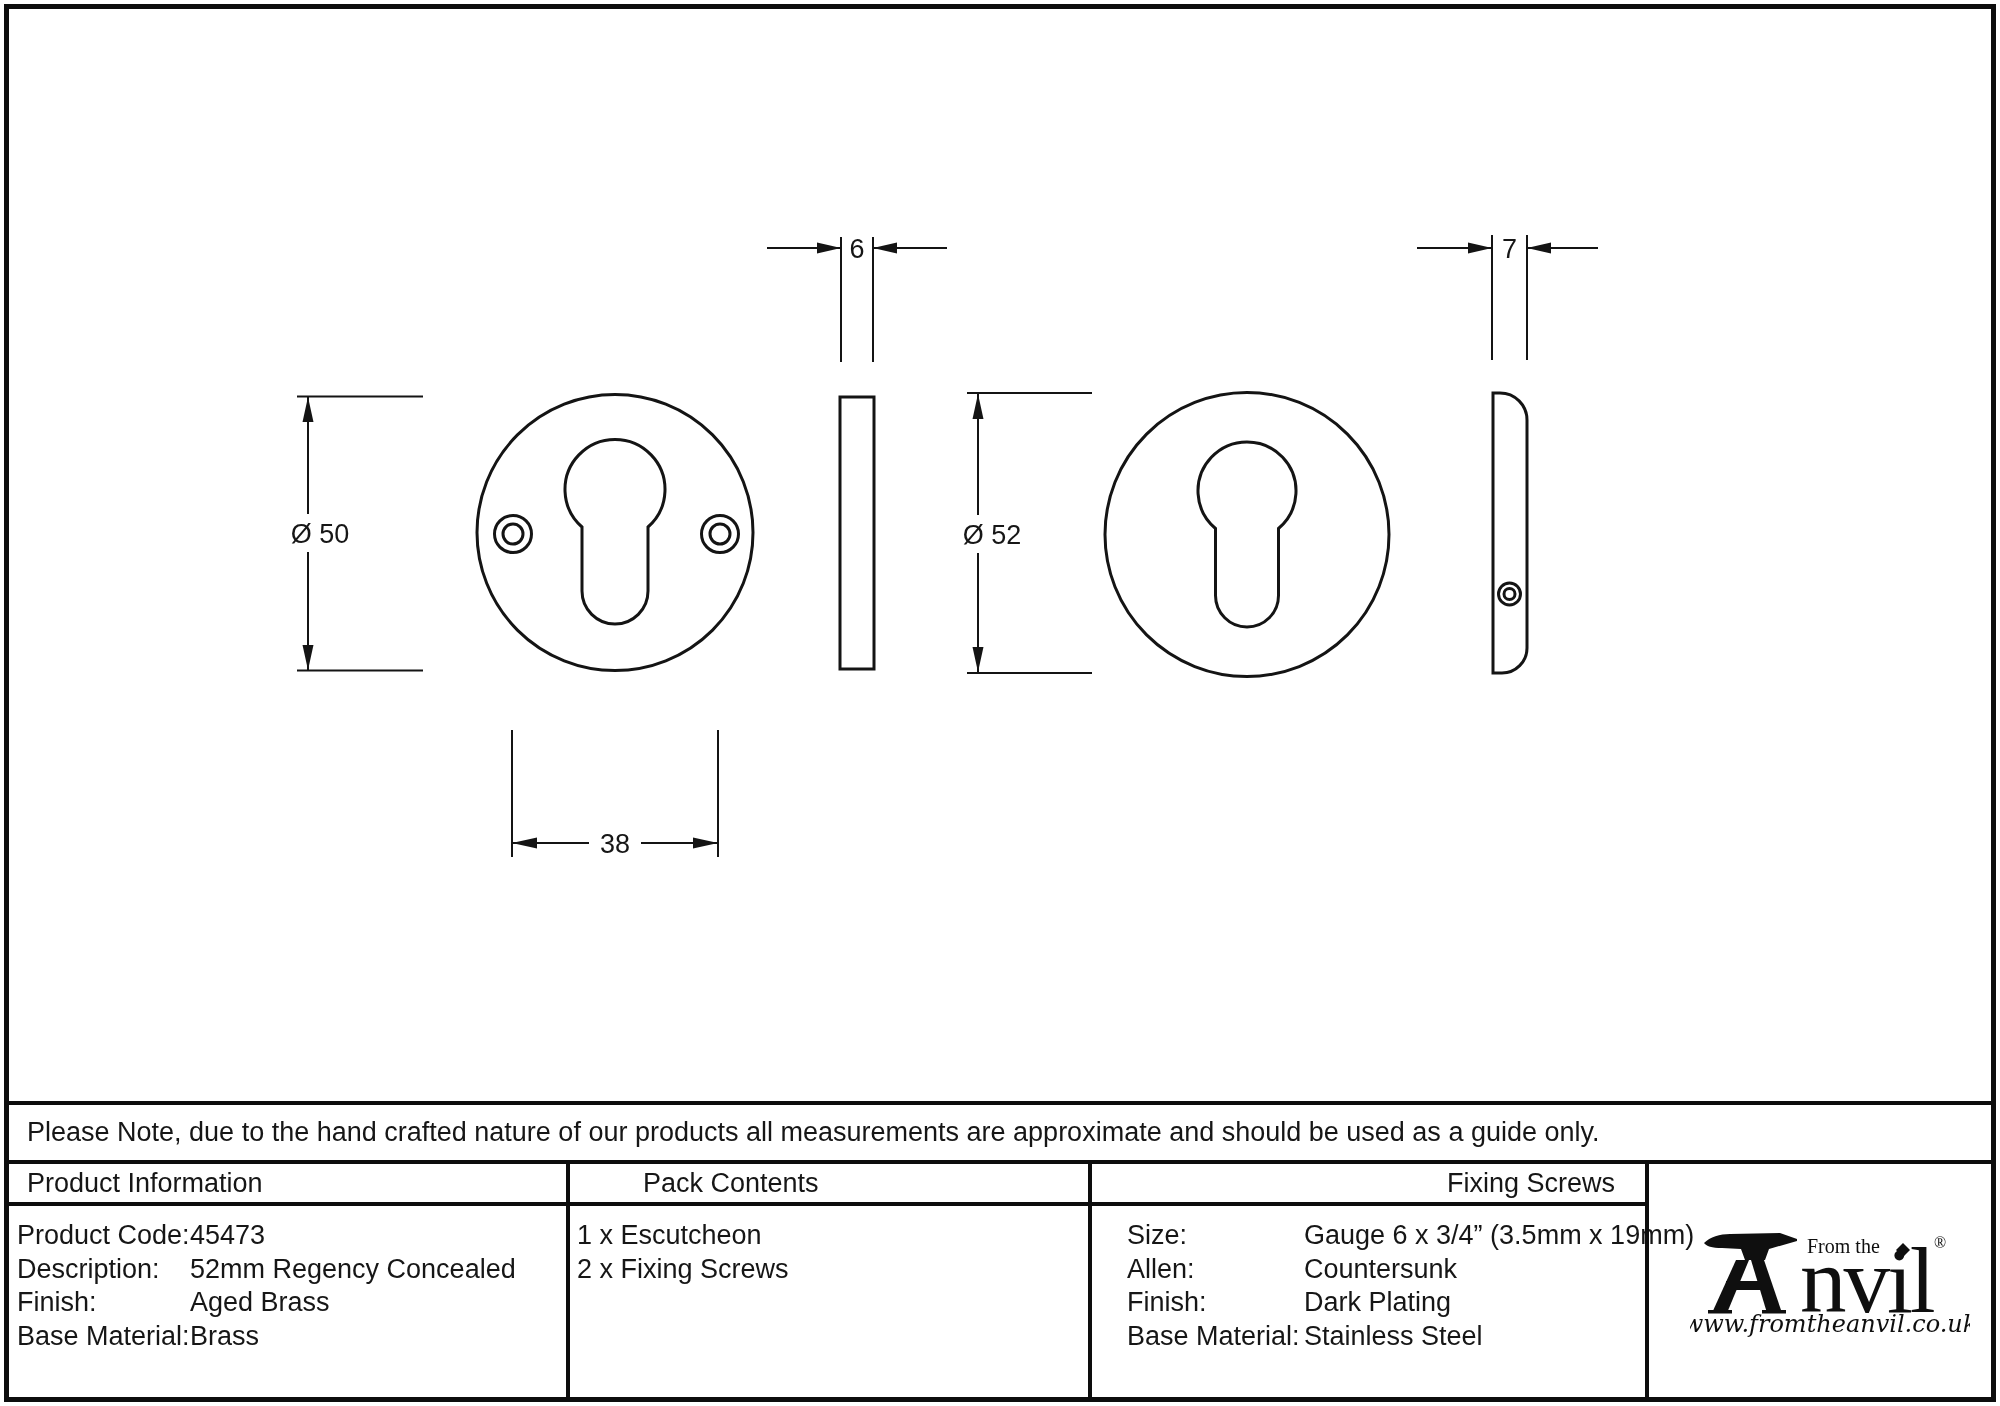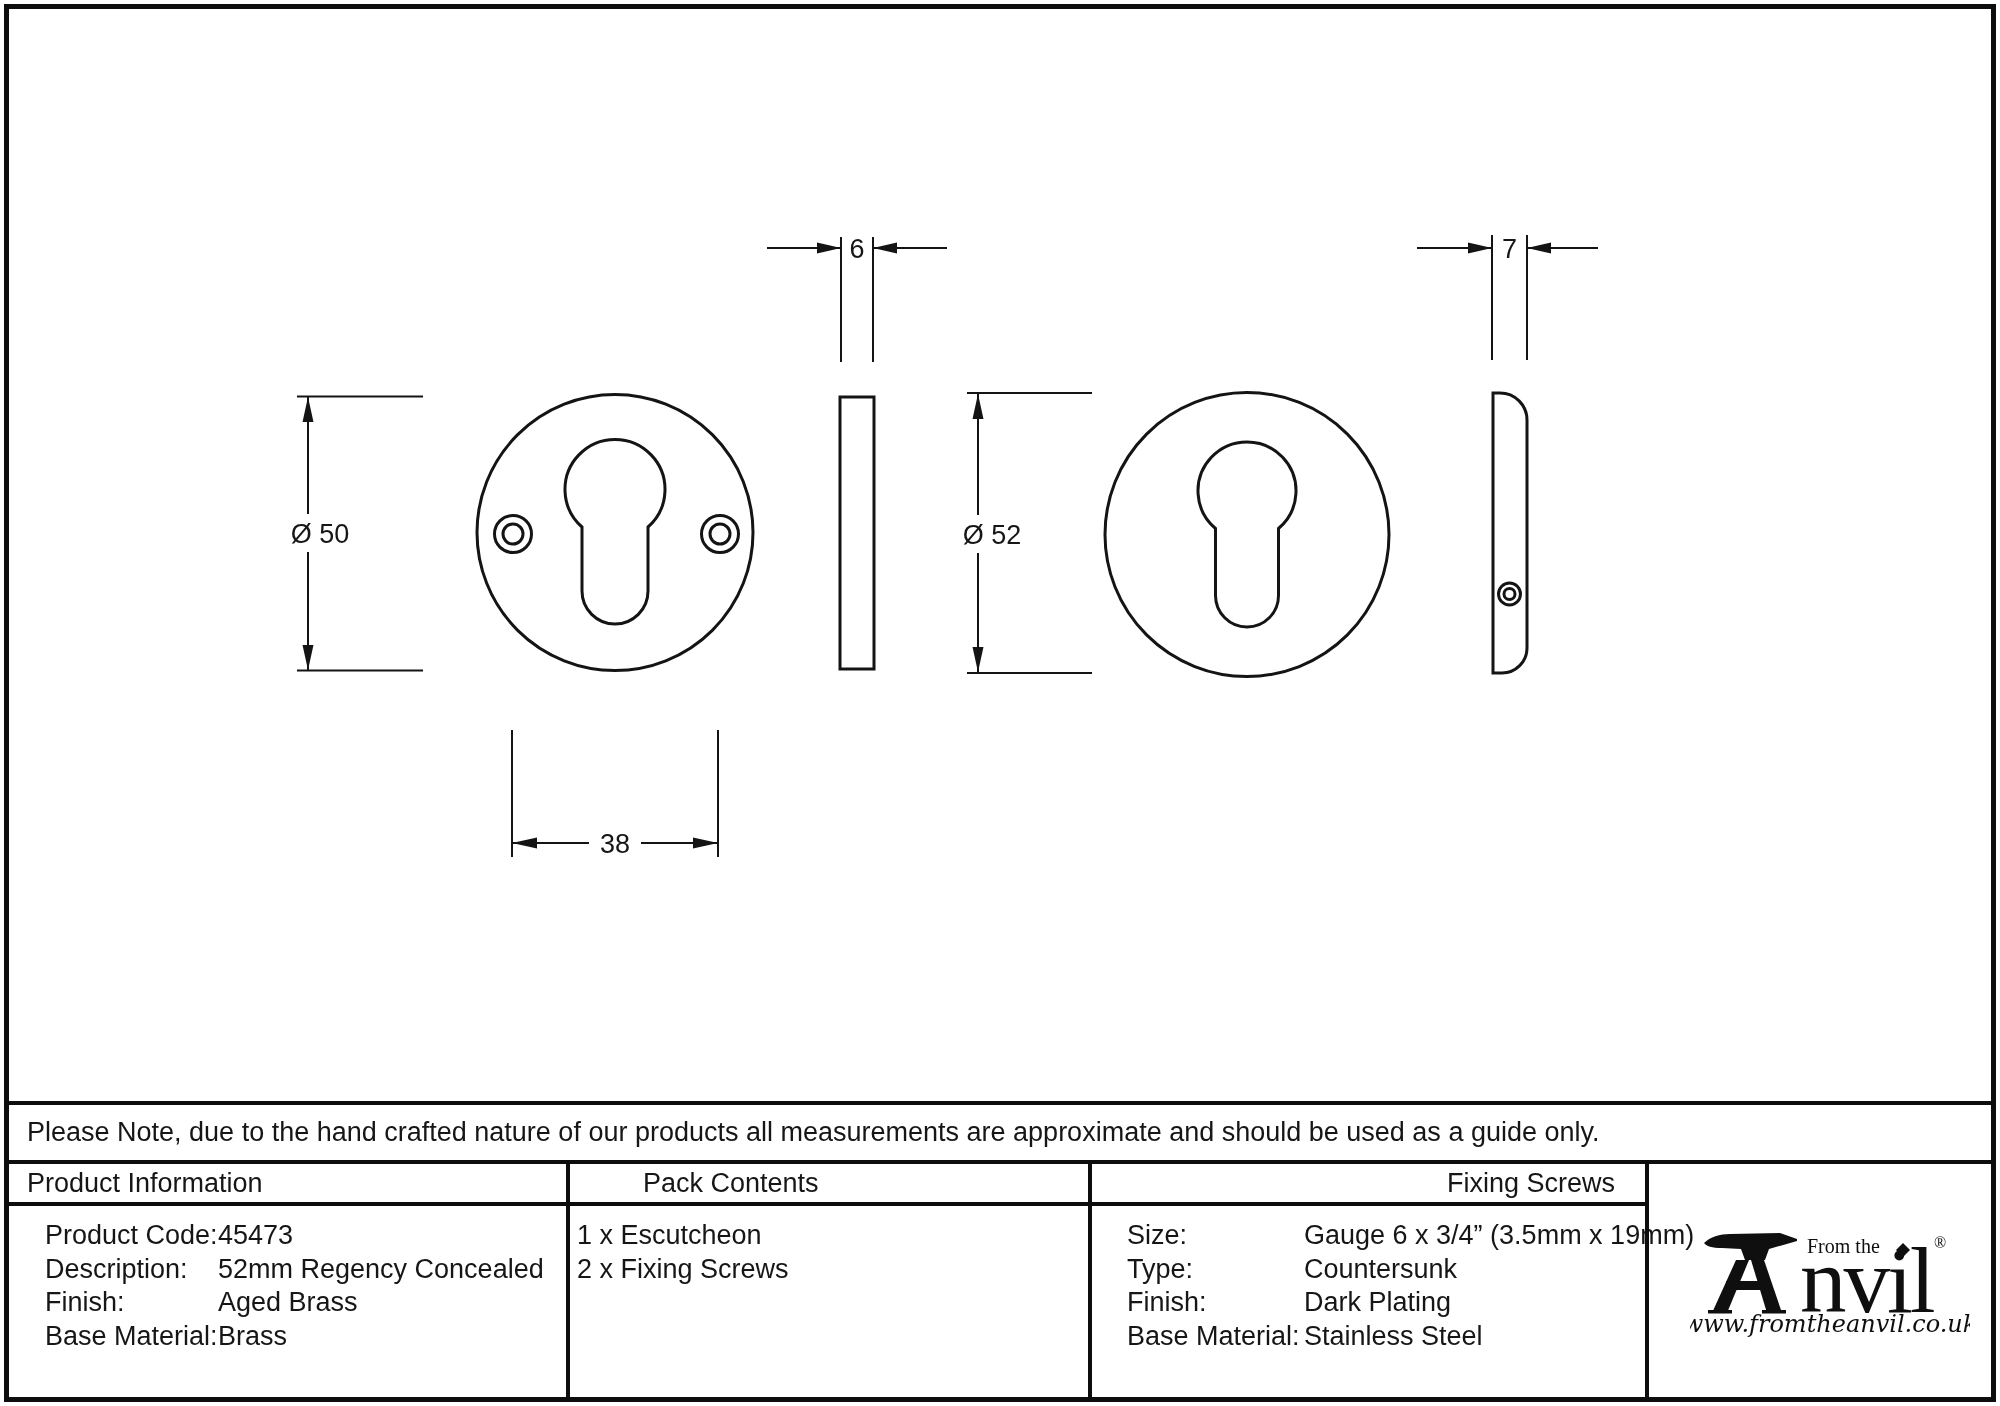--- a/index.html
+++ b/index.html
@@ -25,21 +25,21 @@
   svg.drawing text{font-family:"Liberation Sans",sans-serif;font-size:27px;fill:#161616;text-anchor:middle;}
   svg.drawing .mask{fill:#ffffff;stroke:none;}
 
   
   .note-row{position:absolute;left:27px;top:1105px;width:1940px;height:58px;line-height:55px;font-size:27px;}
   .thead{position:absolute;top:1164px;height:38px;line-height:38px;font-size:27px;}
   .th-product{left:27px;width:520px;}
   .th-pack{left:595px;width:470px;margin-left:48px;}
   .th-fix{left:1115px;width:500px;text-align:right;}
   .col{position:absolute;top:1219px;font-size:27px;}
-  .col-product{left:45px;width:530px;}
+  .col-product{left:17px;width:530px;}
   .col-pack{left:577px;width:480px;}
   .col-fix{left:1115px;width:525px;margin-left:12px;}
   .trow{height:33.5px;line-height:33.5px;white-space:nowrap;}
   .col-product .tlabel{display:inline-block;width:173px;}
   .col-fix .tlabel{display:inline-block;width:177px;}
 
   
   svg.logo{position:absolute;left:1690px;top:1222px;width:280px;height:120px;}
   svg.logo .ink{fill:#0f0f0f;stroke:none;}
   svg.logo text{fill:#0f0f0f;}
@@ -156,21 +156,21 @@
   <div class="col col-pack">
     <div class="trow">1 x Escutcheon</div>
     <div class="trow">2 x Fixing Screws</div>
   </div>
 
   <div class="col col-fix">
     <div class="trow">
       <span class="tlabel">Size:</span><span class="tvalue">Gauge 6 x 3/4” (3.5mm x 19mm)</span>
     </div>
     <div class="trow">
-      <span class="tlabel">Type:</span><span class="tvalue">Countersunk</span>
+      <span class="tlabel">Allen:</span><span class="tvalue">Countersunk</span>
     </div>
     <div class="trow">
       <span class="tlabel">Finish:</span><span class="tvalue">Dark Plating</span>
     </div>
     <div class="trow">
       <span class="tlabel">Base Material:</span><span class="tvalue">Stainless Steel</span>
     </div>
   </div>
 
   <svg class="logo" viewBox="0 0 280 120" xmlns="http://www.w3.org/2000/svg">

